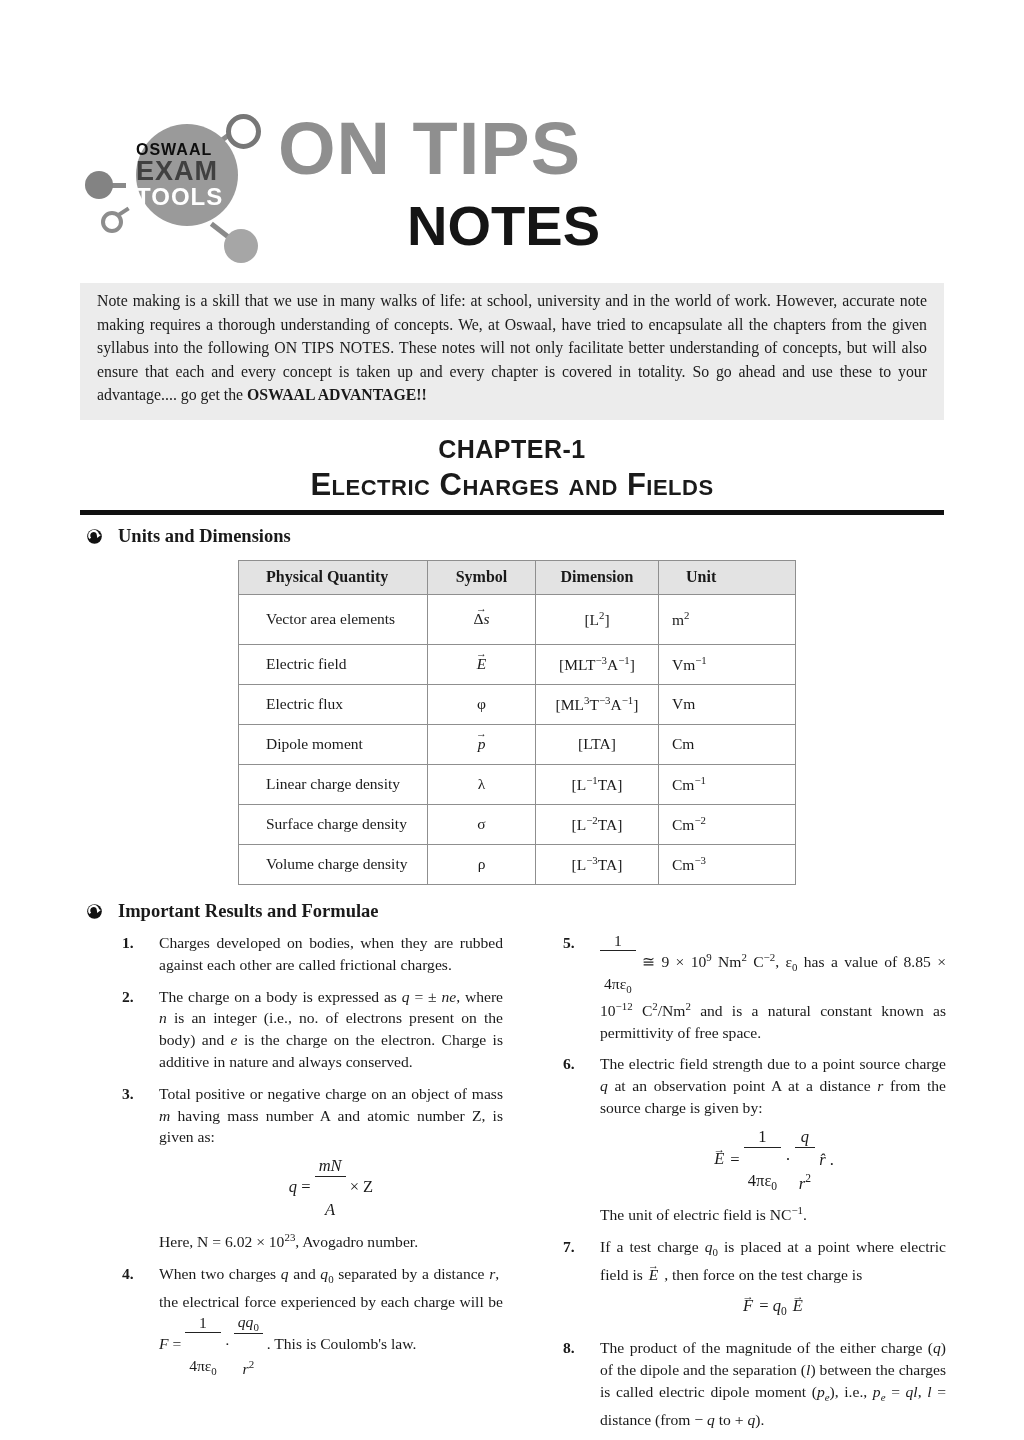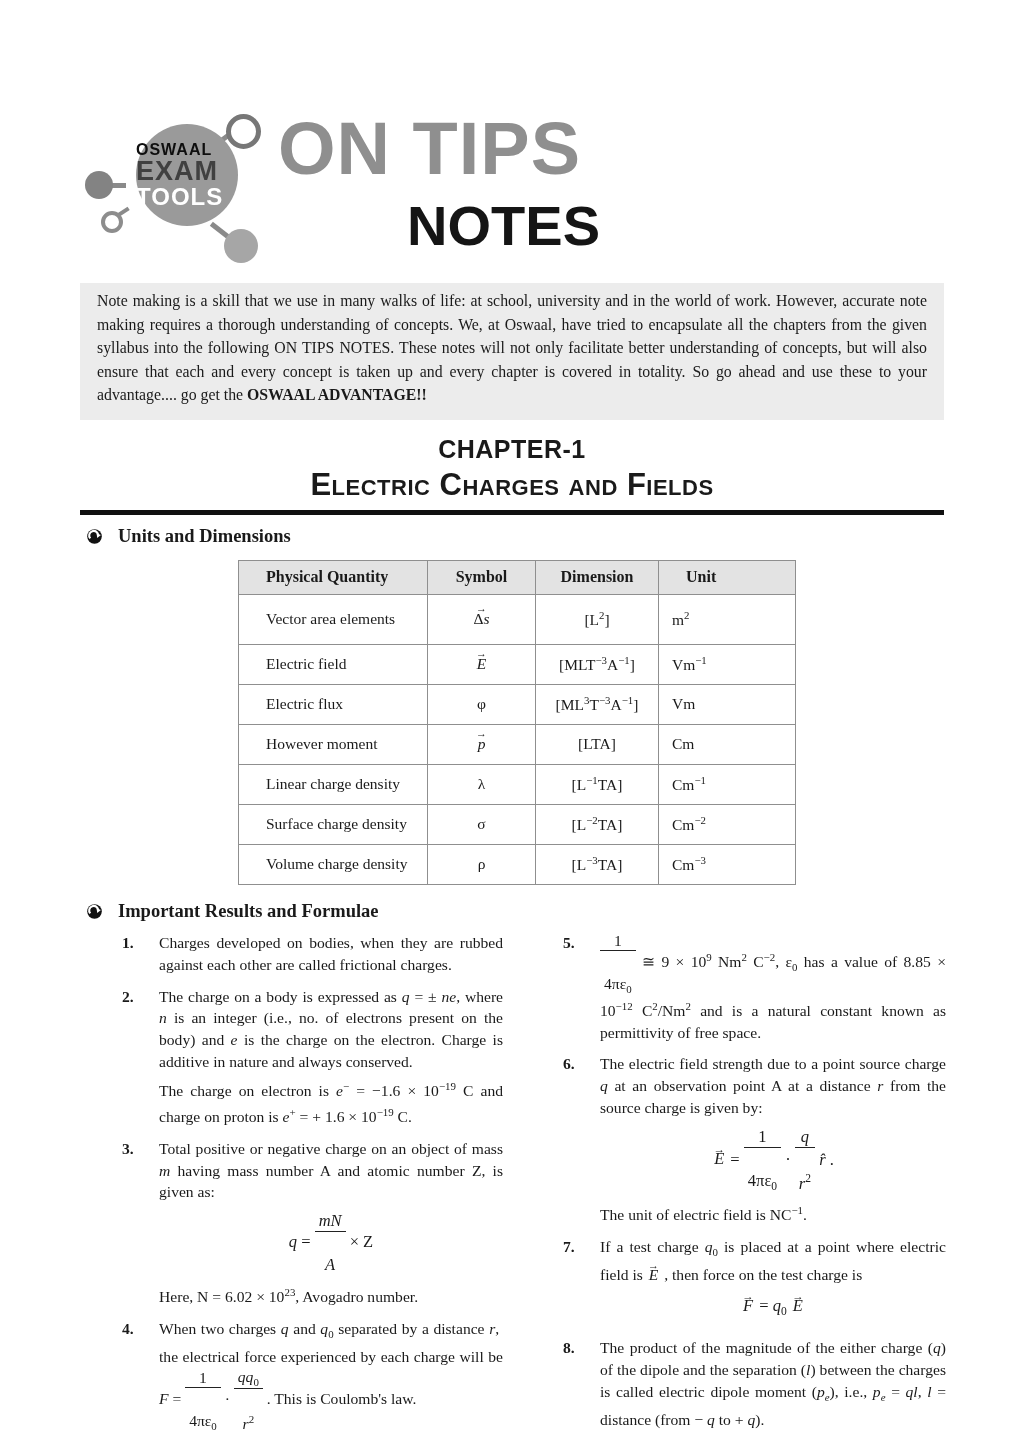--- a/index.html
+++ b/index.html
@@ -139,21 +139,21 @@
         <td>[MLT<sup>−3</sup>A<sup>−1</sup>]</td>
         <td class="unitcol">Vm<sup>−1</sup></td>
       </tr>
       <tr>
         <td class="left">Electric flux</td>
         <td>φ</td>
         <td>[ML<sup>3</sup>T<sup>−3</sup>A<sup>−1</sup>]</td>
         <td class="unitcol">Vm</td>
       </tr>
       <tr>
-        <td class="left">However moment</td>
+        <td class="left">Dipole moment</td>
         <td><span class="vec"><i>p</i></span></td>
         <td>[LTA]</td>
         <td class="unitcol">Cm</td>
       </tr>
       <tr>
         <td class="left">Linear charge density</td>
         <td>λ</td>
         <td>[L<sup>−1</sup>TA]</td>
         <td class="unitcol">Cm<sup>−1</sup></td>
       </tr>
@@ -186,21 +186,20 @@
       <div class="result-item">
         <span class="result-num">1.</span>
         <div class="result-body">
           <p class="rtext">Charges developed on bodies, when they are rubbed against each other are called frictional charges.</p>
         </div>
       </div>
       <div class="result-item">
         <span class="result-num">2.</span>
         <div class="result-body">
           <p class="rtext">The charge on a body is expressed as <i>q</i> = ± <i>ne</i>, where <i>n</i> is an integer (i.e., no. of electrons present on the body) and <i>e</i> is the charge on the electron. Charge is additive in nature and always conserved.</p>
-          <p class="rtext">The charge on electron is <i>e</i><sup>−</sup> = −1.6 × 10<sup>−19</sup> C and charge on proton is <i>e</i><sup>+</sup> = + 1.6 × 10<sup>−19</sup> C.</p>
         </div>
       </div>
       <div class="result-item">
         <span class="result-num">3.</span>
         <div class="result-body">
           <p class="rtext">Total positive or negative charge on an object of mass <i>m</i> having mass number A and atomic number Z, is given as:</p>
           <div class="rformula"><i>q</i> = <span class="frac"><span class="fn"><i>mN</i></span><span class="fd"><i>A</i></span></span> × Z</div>
           <p class="rtext">Here, N = 6.02 × 10<sup>23</sup>, Avogadro number.</p>
         </div>
       </div>

